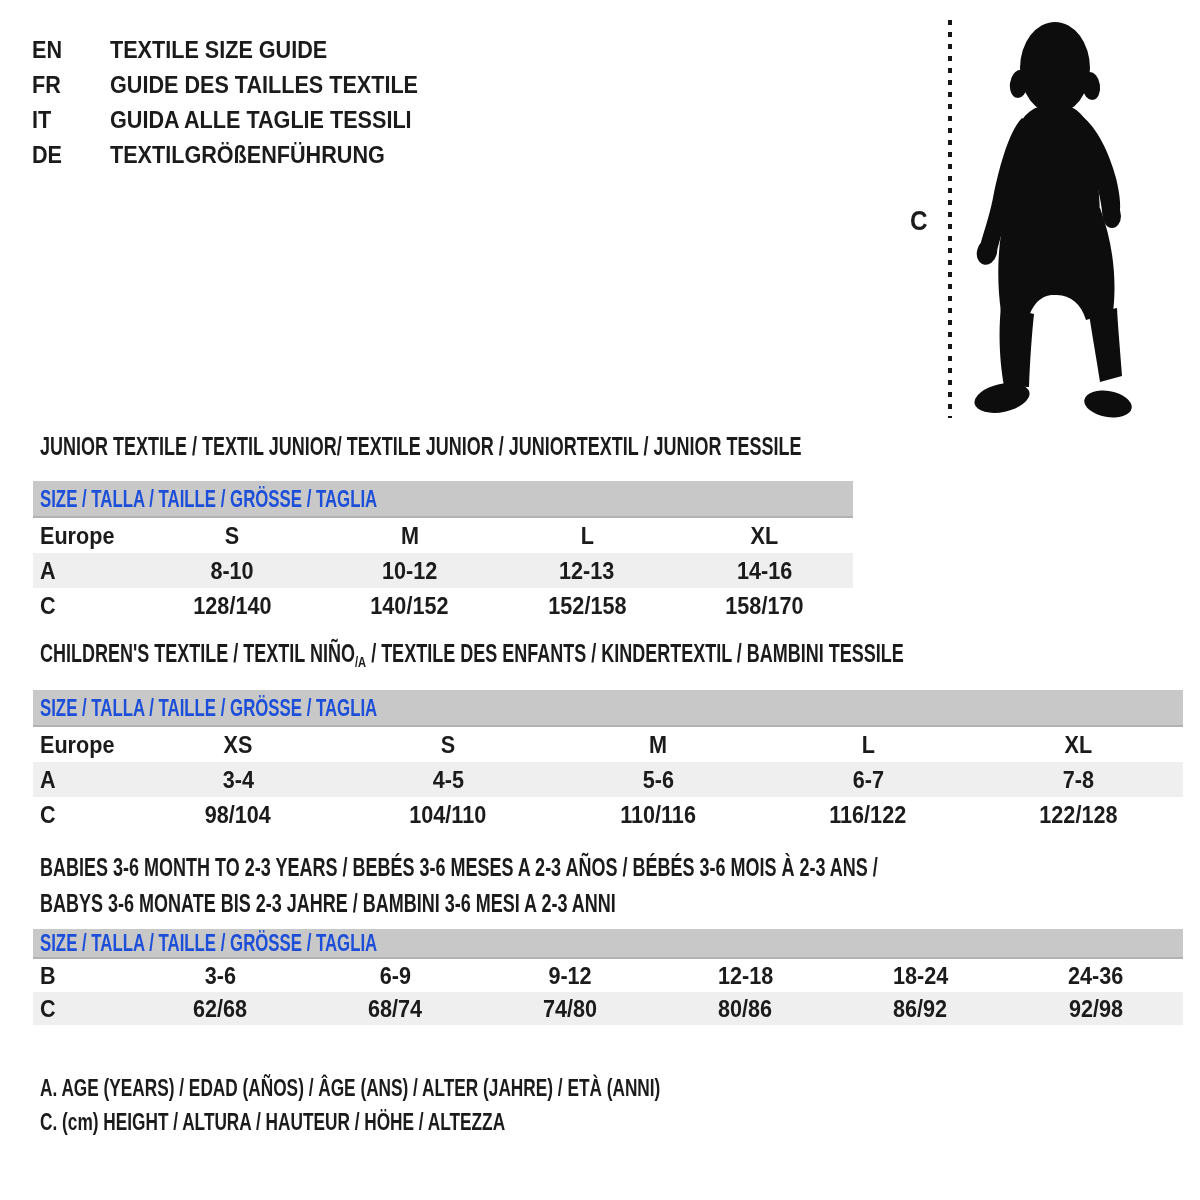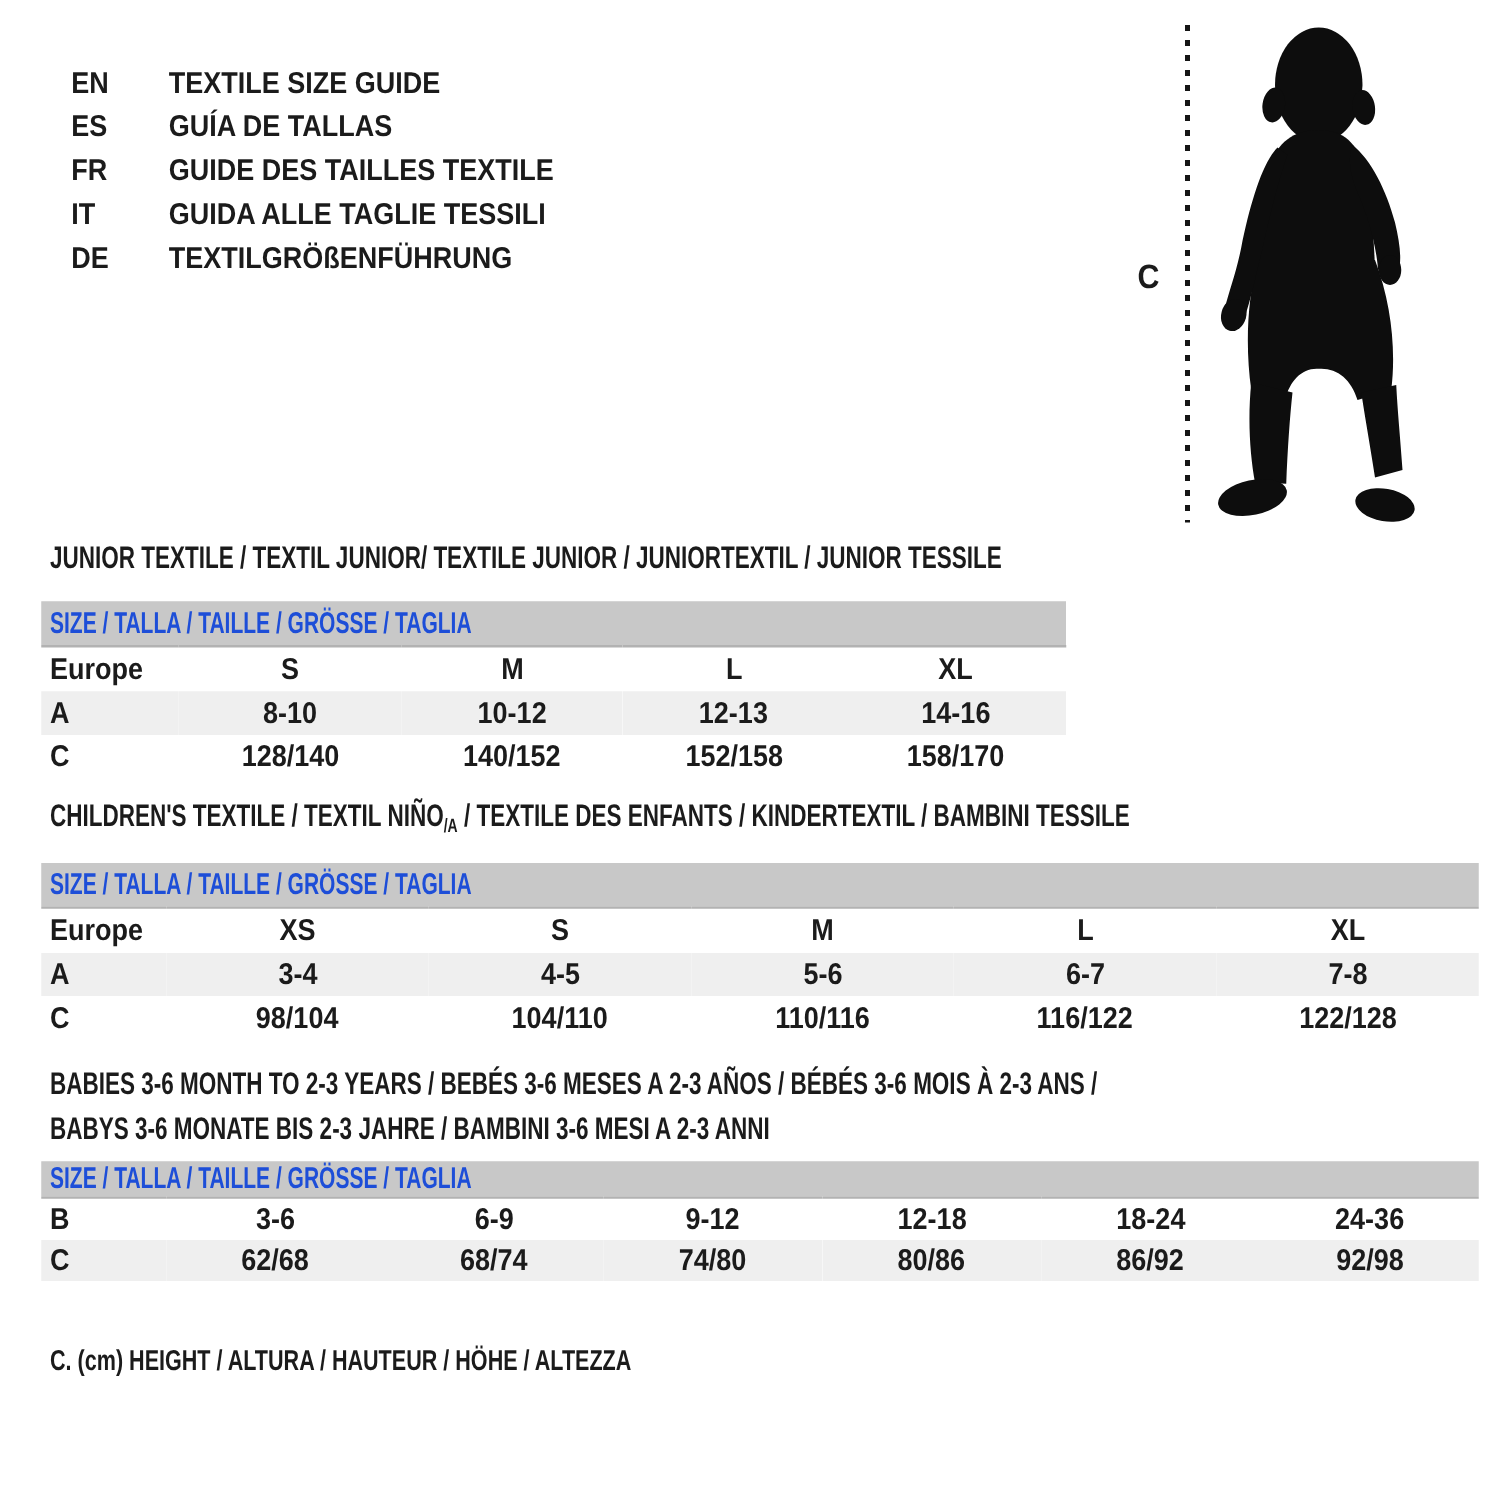--- a/index.html
+++ b/index.html
@@ -8,21 +8,21 @@
     font-family:"Liberation Sans",sans-serif;color:#1b1b1b;overflow:hidden;
     font-weight:700;
   }
   
   .cond{display:inline-block;white-space:nowrap;transform:scaleX(0.72);transform-origin:0 50%;}
   .cond-mid{display:inline-block;white-space:nowrap;transform:scaleX(0.90);transform-origin:0 50%;}
   .cellc{display:inline-block;white-space:nowrap;transform:scaleX(0.90);transform-origin:50% 50%;}
   .cell-left .cellc{transform-origin:0 50%;}
 
   
-  .langs{position:absolute;left:57px;top:32px;margin-top:17px;}
+  .langs{position:absolute;left:32px;top:32px;}
   .lang-row{display:flex;align-items:center;height:35px;font-size:24px;}
   .lang-code{width:78px;}
 
   
   .dash-line{
     position:absolute;left:948px;top:20px;width:4px;height:398px;
     background:repeating-linear-gradient(to bottom,#151515 0 5px,transparent 5px 12px);
   }
   .figure-label{position:absolute;left:910px;top:206px;font-size:27px;}
   .silhouette{position:absolute;left:970px;top:18px;width:163px;height:400px;}
@@ -57,24 +57,20 @@
 </style>
 </head>
 <body>
 
 <div class="page">
 
   <div class="langs">
     <div class="lang-row">
       <span class="lang-code"><span class="cond-mid">EN</span></span>
       <span class="cond-mid">TEXTILE SIZE GUIDE</span>
-    </div>
-    <div class="lang-row">
-      <span class="lang-code"><span class="cond-mid">ES</span></span>
-      <span class="cond-mid">GUÍA DE TALLAS</span>
     </div>
     <div class="lang-row">
       <span class="lang-code"><span class="cond-mid">FR</span></span>
       <span class="cond-mid">GUIDE DES TAILLES TEXTILE</span>
     </div>
     <div class="lang-row">
       <span class="lang-code"><span class="cond-mid">IT</span></span>
       <span class="cond-mid">GUIDA ALLE TAGLIE TESSILI</span>
     </div>
     <div class="lang-row">
@@ -219,17 +215,20 @@
       <td><span class="cellc">74/80</span></td>
       <td><span class="cellc">80/86</span></td>
       <td><span class="cellc">86/92</span></td>
       <td><span class="cellc">92/98</span></td>
     </tr>
   </tbody>
     </table>
 
   <div class="legend">
     <div class="legend-line">
+        <span class="cond" style="transform:scaleX(0.75)">A. AGE (YEARS) / EDAD (AÑOS) / ÂGE (ANS) / ALTER (JAHRE) / ETÀ (ANNI)</span>
+      </div>
+    <div class="legend-line">
         <span class="cond" style="transform:scaleX(0.75)">C. (cm) HEIGHT / ALTURA / HAUTEUR / HÖHE / ALTEZZA</span>
       </div>
   </div>
 
 </div>
 
 </body></html>

